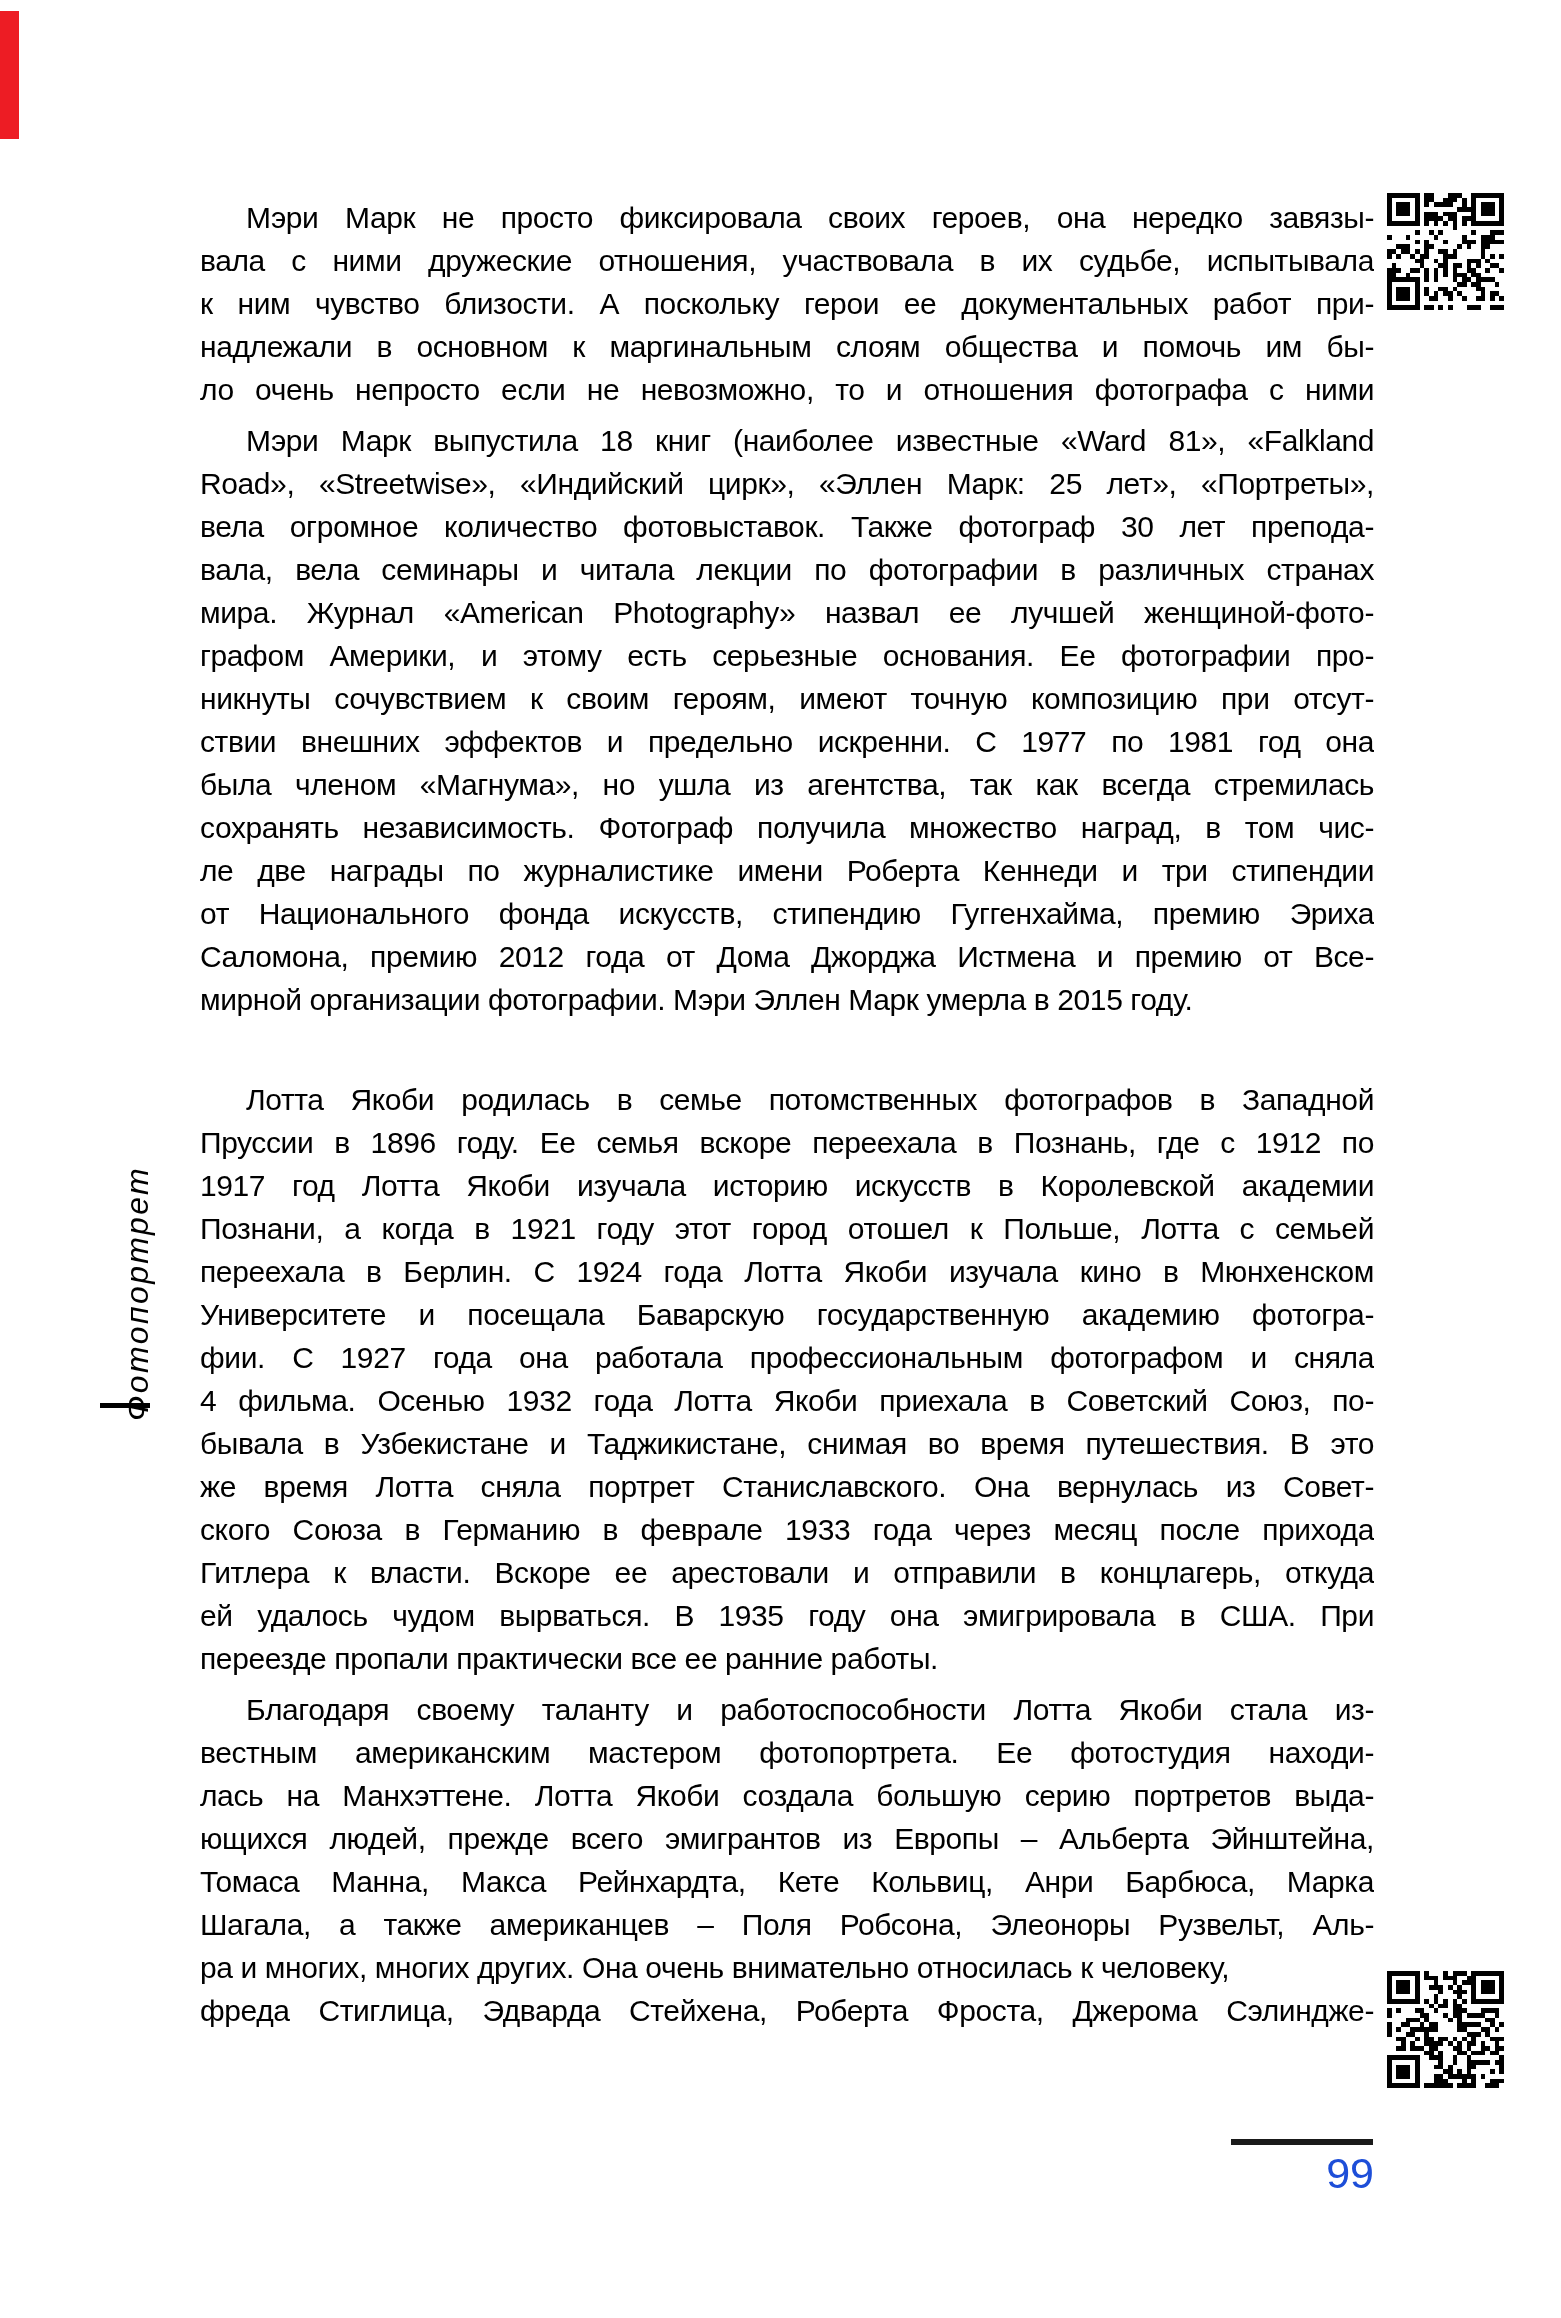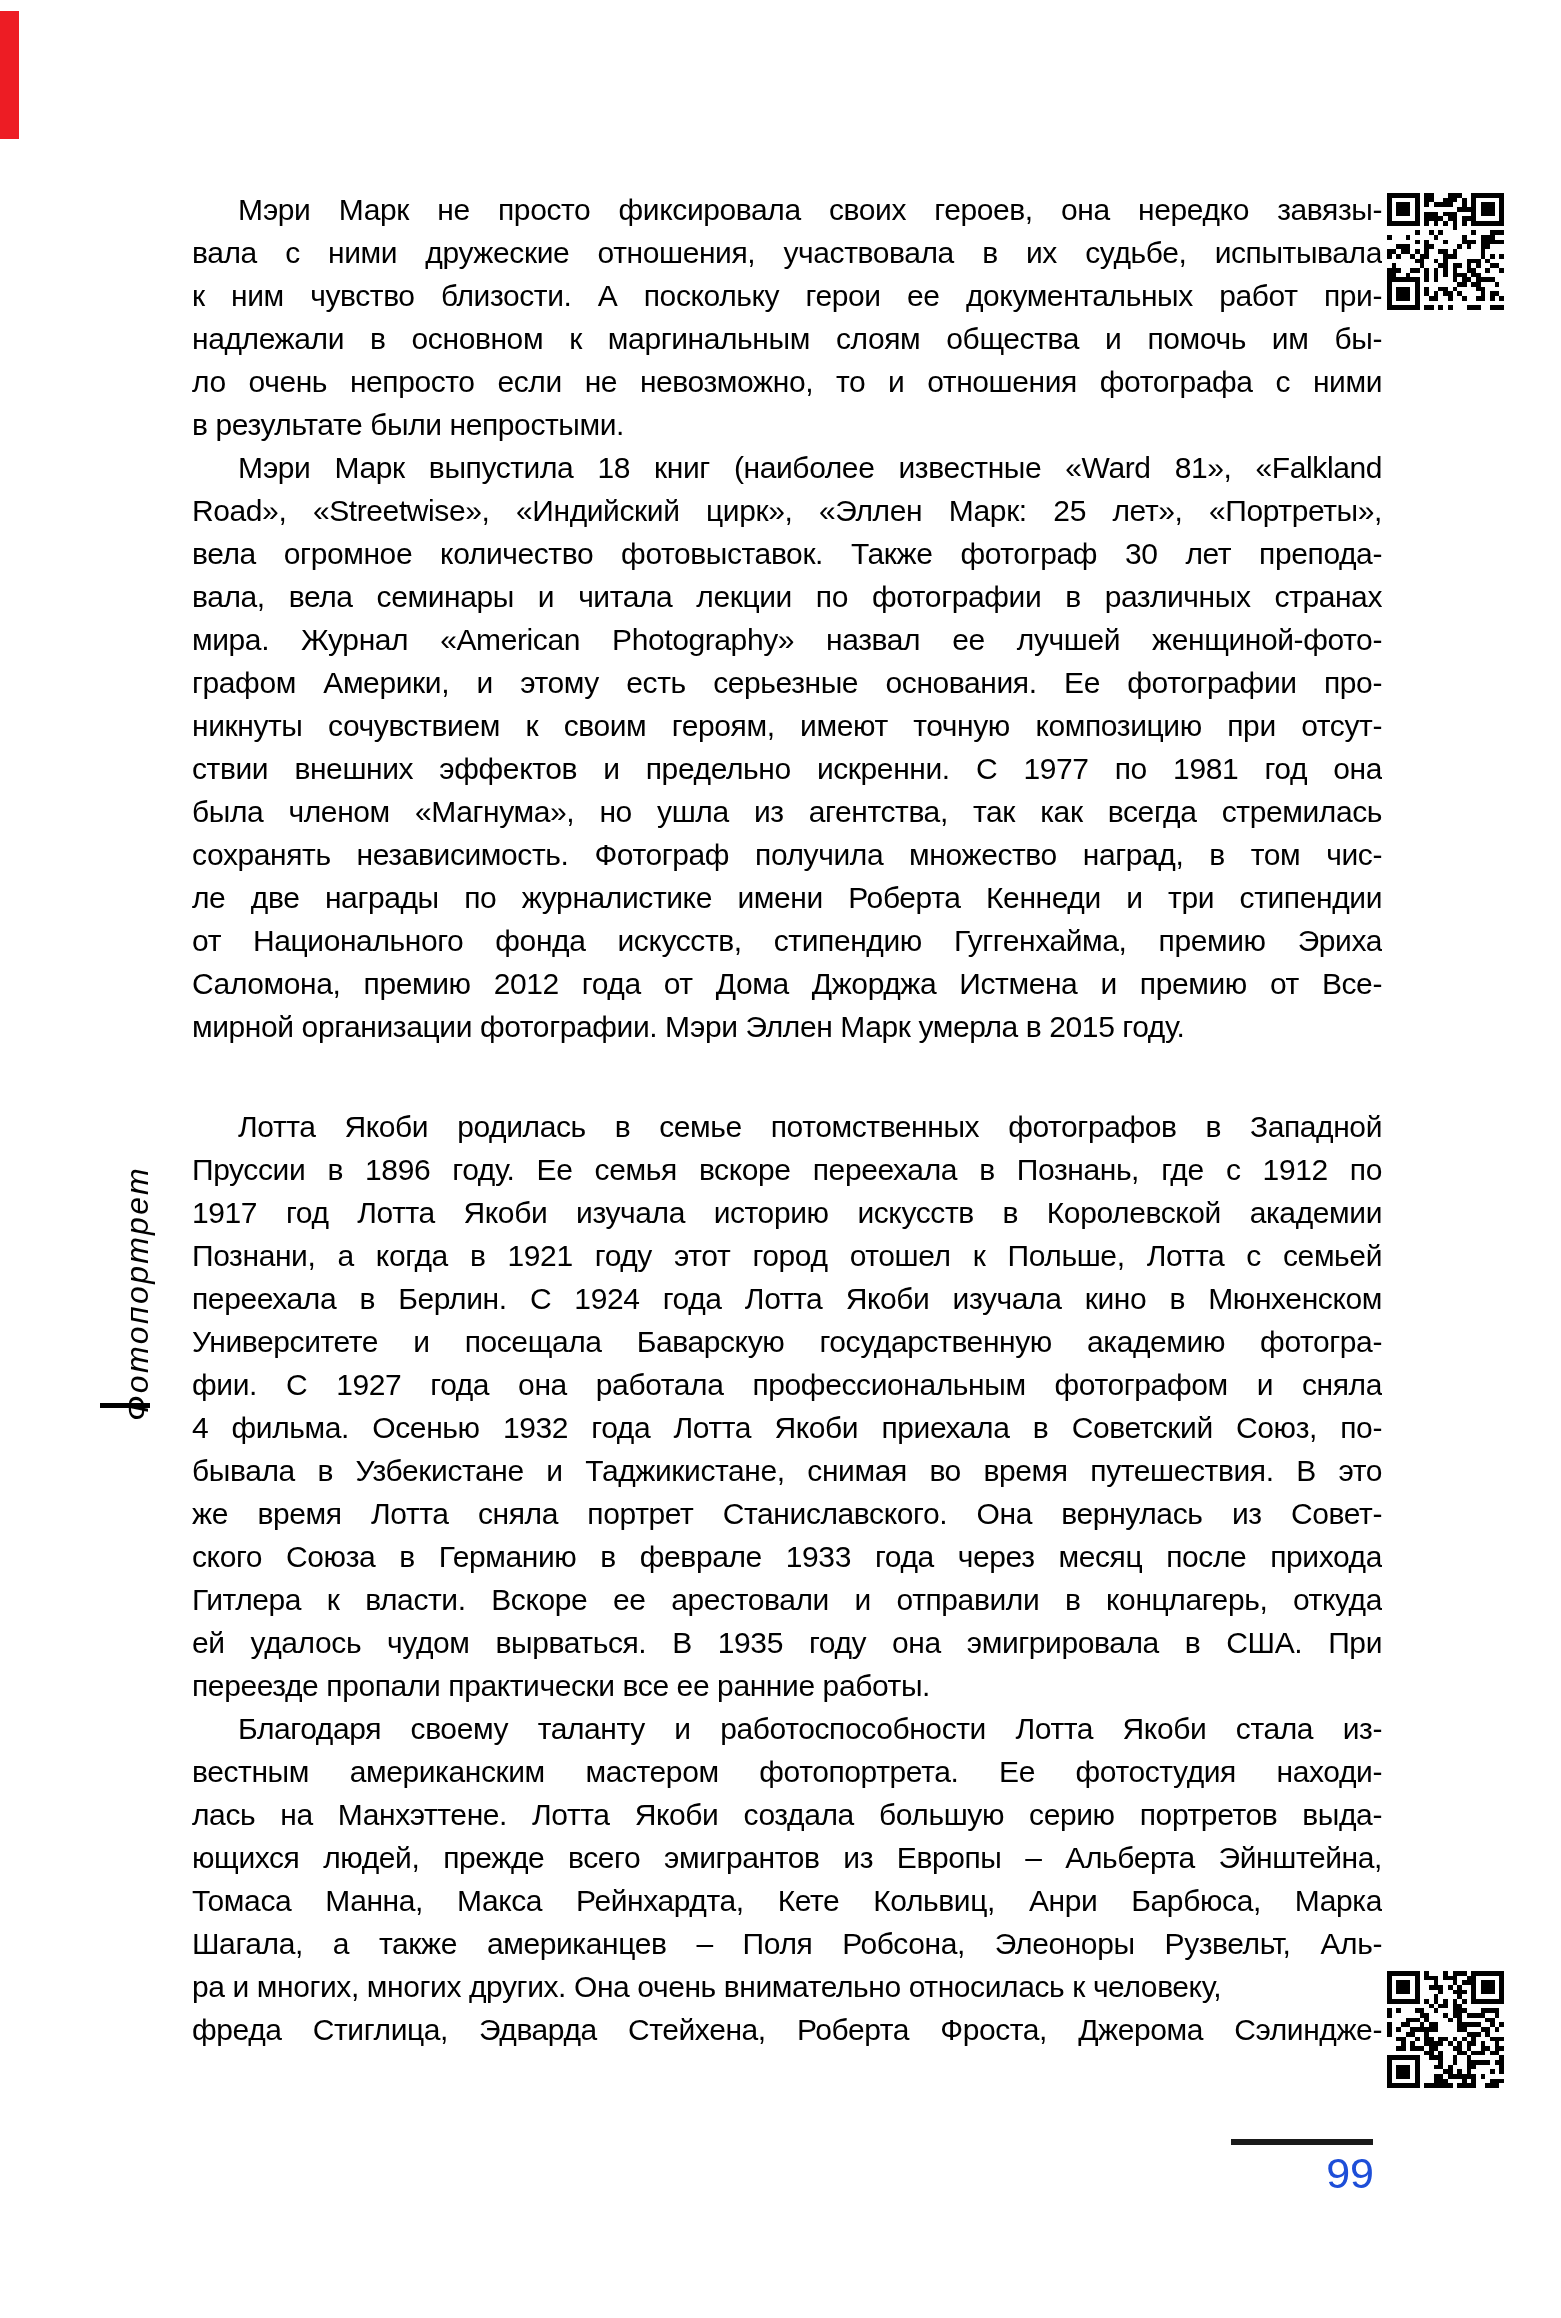--- a/index.html
+++ b/index.html
@@ -22,21 +22,21 @@
   
   .qr { position:absolute; width:117px; height:117px; }
   .qr svg { width:100%; height:100%; display:block; shape-rendering:crispEdges; }
   .qr-top { left:1387px; top:193px; }
   .qr-bottom { left:1387px; top:1971px; }
 
   
   .text-column {
     position:absolute; left:192px; top:188px; width:1190px;
   }
-  .para { margin:0; }
+  .para { margin:8px; }
   .para.gap-before { margin-top:57px; }
   .line {
     height:43px; line-height:43px;
     font-size:30px;
     letter-spacing:-0.4px;
     text-align:justify;
     text-align-last:justify;
     white-space:normal;
     overflow:hidden;
   }
@@ -369,21 +369,20 @@
   <div class="sidebar-rule"></div>
   <div class="sidebar-label-box">Фотопортрет</div>
 
   <div class="text-column">
       <div class="para">
         <div class="line first">Мэри Марк не просто фиксировала своих героев, она нередко завязы-</div>
         <div class="line">вала с ними дружеские отношения, участвовала в их судьбе, испытывала</div>
         <div class="line">к ним чувство близости. А поскольку герои ее документальных работ при-</div>
         <div class="line">надлежали в основном к маргинальным слоям общества и помочь им бы-</div>
         <div class="line">ло очень непросто если не невозможно, то и отношения фотографа с ними</div>
-        <div class="line last">в результате были непростыми.</div>
       </div>
       <div class="para">
         <div class="line first">Мэри Марк выпустила 18 книг (наиболее известные «Ward 81», «Falkland</div>
         <div class="line">Road», «Streetwise», «Индийский цирк», «Эллен Марк: 25 лет», «Портреты»,</div>
         <div class="line">вела огромное количество фотовыставок. Также фотограф 30 лет препода-</div>
         <div class="line">вала, вела семинары и читала лекции по фотографии в различных странах</div>
         <div class="line">мира. Журнал «American Photography» назвал ее лучшей женщиной-фото-</div>
         <div class="line">графом Америки, и этому есть серьезные основания. Ее фотографии про-</div>
         <div class="line">никнуты сочувствием к своим героям, имеют точную композицию при отсут-</div>
         <div class="line">ствии внешних эффектов и предельно искренни. С 1977 по 1981 год она</div>

